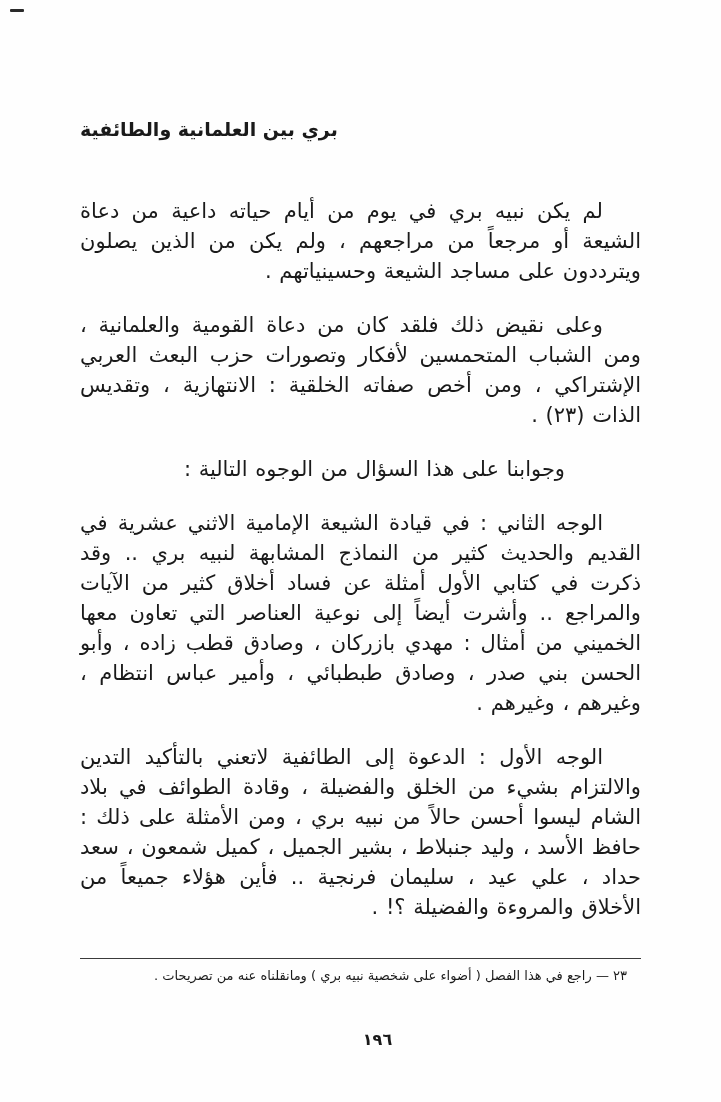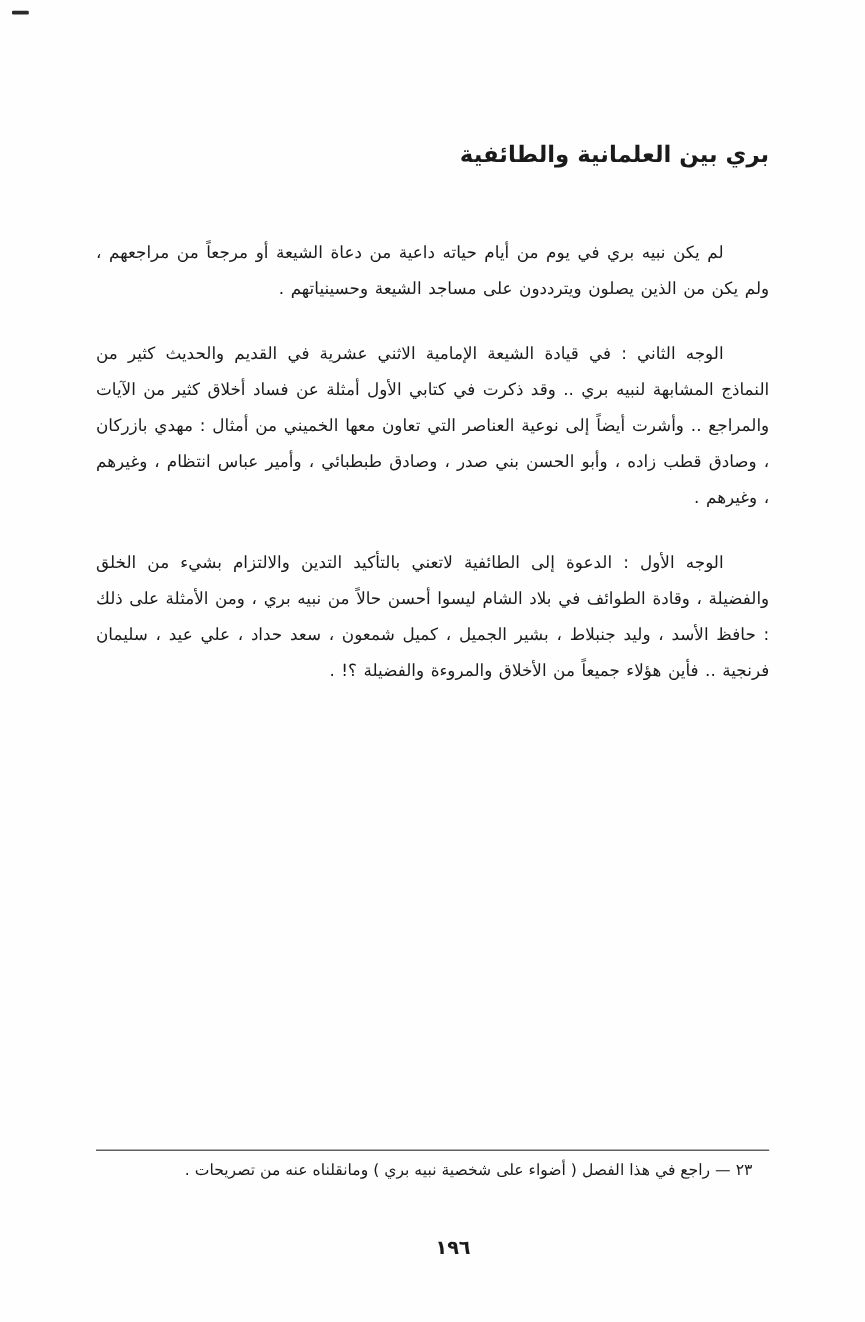--- a/index.html
+++ b/index.html
@@ -27,28 +27,28 @@
     border-radius: 1px;
   }
   .content {
     position: absolute;
     top: 0;
     right: 80px;
     left: 80px;
   }
   .title {
     margin: 118px 0 56px 0;
-    text-align: right;
+    text-align: left;
     font-size: 19px;
     font-weight: bold;
     letter-spacing: 0.3px;
   }
   .para {
     margin: 0 0 24px 0;
-    font-size: 14px;
+    font-size: 21px;
     line-height: 30px;
     text-align: justify;
     text-indent: 38px;
     word-spacing: 1px;
   }
   .para.indent-lg {
     text-indent: 76px;
   }
   .para.gap-lg {
     margin-top: 16px;
@@ -86,22 +86,24 @@
 
 <div class="page">
 
   <div class="scan-artifact"></div>
 
   <div class="content">
     <h1 class="title">بري بين العلمانية والطائفية</h1>
 
     <p class="para">لم يكن نبيه بري في يوم من أيام حياته داعية من دعاة الشيعة أو مرجعاً من مراجعهم ، ولم يكن من الذين يصلون ويترددون على مساجد الشيعة وحسينياتهم .</p>
 
+    <p class="para">وعلى نقيض ذلك فلقد كان من دعاة القومية والعلمانية ، ومن الشباب المتحمسين لأفكار وتصورات حزب البعث العربي الإشتراكي ، ومن أخص صفاته الخلقية : الانتهازية ، وتقديس الذات (٢٣) .</p>
 
 
+    <p class="para indent-lg">وجوابنا على هذا السؤال من الوجوه التالية :</p>
 
     <p class="para gap-lg">الوجه الثاني : في قيادة الشيعة الإمامية الاثني عشرية في القديم والحديث كثير من النماذج المشابهة لنبيه بري .. وقد ذكرت في كتابي الأول أمثلة عن فساد أخلاق كثير من الآيات والمراجع .. وأشرت أيضاً إلى نوعية العناصر التي تعاون معها الخميني من أمثال : مهدي بازركان ، وصادق قطب زاده ، وأبو الحسن بني صدر ، وصادق طبطبائي ، وأمير عباس انتظام ، وغيرهم ، وغيرهم .</p>
 
     <p class="para">الوجه الأول : الدعوة إلى الطائفية لاتعني بالتأكيد التدين والالتزام بشيء من الخلق والفضيلة ، وقادة الطوائف في بلاد الشام ليسوا أحسن حالاً من نبيه بري ، ومن الأمثلة على ذلك : حافظ الأسد ، وليد جنبلاط ، بشير الجميل ، كميل شمعون ، سعد حداد ، علي عيد ، سليمان فرنجية .. فأين هؤلاء جميعاً من الأخلاق والمروءة والفضيلة ؟! .</p>
   </div>
 
   <div class="footnote-area">
     <hr class="footnote-rule">
     <p class="footnote-text">٢٣ — راجع في هذا الفصل ( أضواء على شخصية نبيه بري ) ومانقلناه عنه من تصريحات .</p>
   </div>

